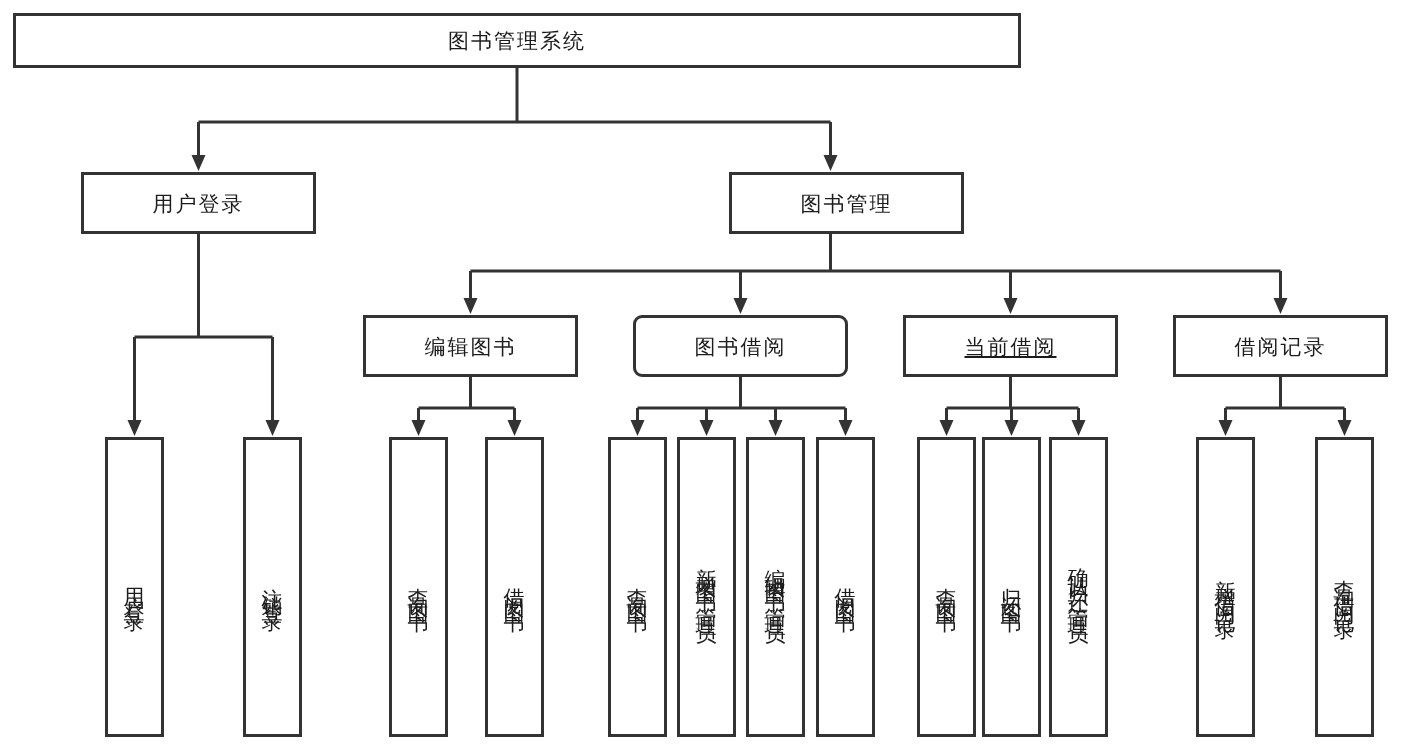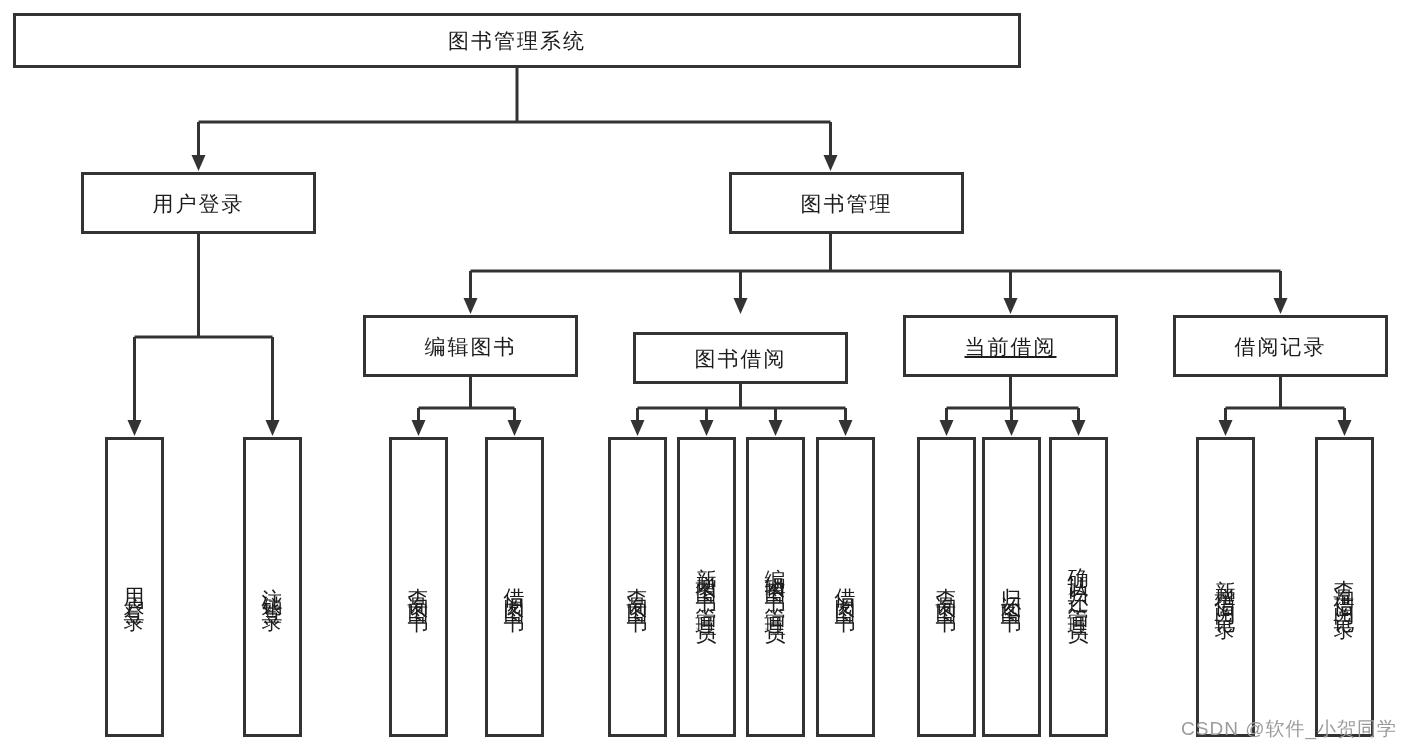--- a/index.html
+++ b/index.html
@@ -107,21 +107,21 @@
   <div class="box" style="left:81px; top:172px; width:235px; height:62px;">
     <span class="label">用户登录</span>
   </div>
   <div class="box" style="left:713px; top:172px; width:235px; height:62px;margin-left:16px;">
     <span class="label">图书管理</span>
   </div>
 
   <div class="box" style="left:363px; top:315px; width:215px; height:62px;">
     <span class="label">编辑图书</span>
   </div>
-  <div class="box" style="left:633px; top:332px; width:215px; height:52px;">
+  <div class="box" style="left:633px; top:315px; width:215px; height:62px;border-radius:9px;">
     <span class="label">图书借阅</span>
   </div>
   <div class="box" style="left:903px; top:315px; width:215px; height:62px;text-decoration:underline;">
     <span class="label">当前借阅</span>
   </div>
   <div class="box" style="left:1173px; top:315px; width:215px; height:62px;">
     <span class="label">借阅记录</span>
   </div>
 
   <div class="box leaf" style="left:105px; top:437px; width:59px; height:300px;">
@@ -161,15 +161,14 @@
     <span class="label">确认归还（管理员）</span>
   </div>
 
   <div class="box leaf" style="left:1196px; top:437px; width:59px; height:300px;">
     <span class="label">新增借阅记录</span>
   </div>
   <div class="box leaf" style="left:1315px; top:437px; width:59px; height:300px;">
     <span class="label">查询借阅记录</span>
   </div>
 
-  <div class="watermark">CSDN @软件_小贺同学</div>
 
 </div>
 
 </body></html>

